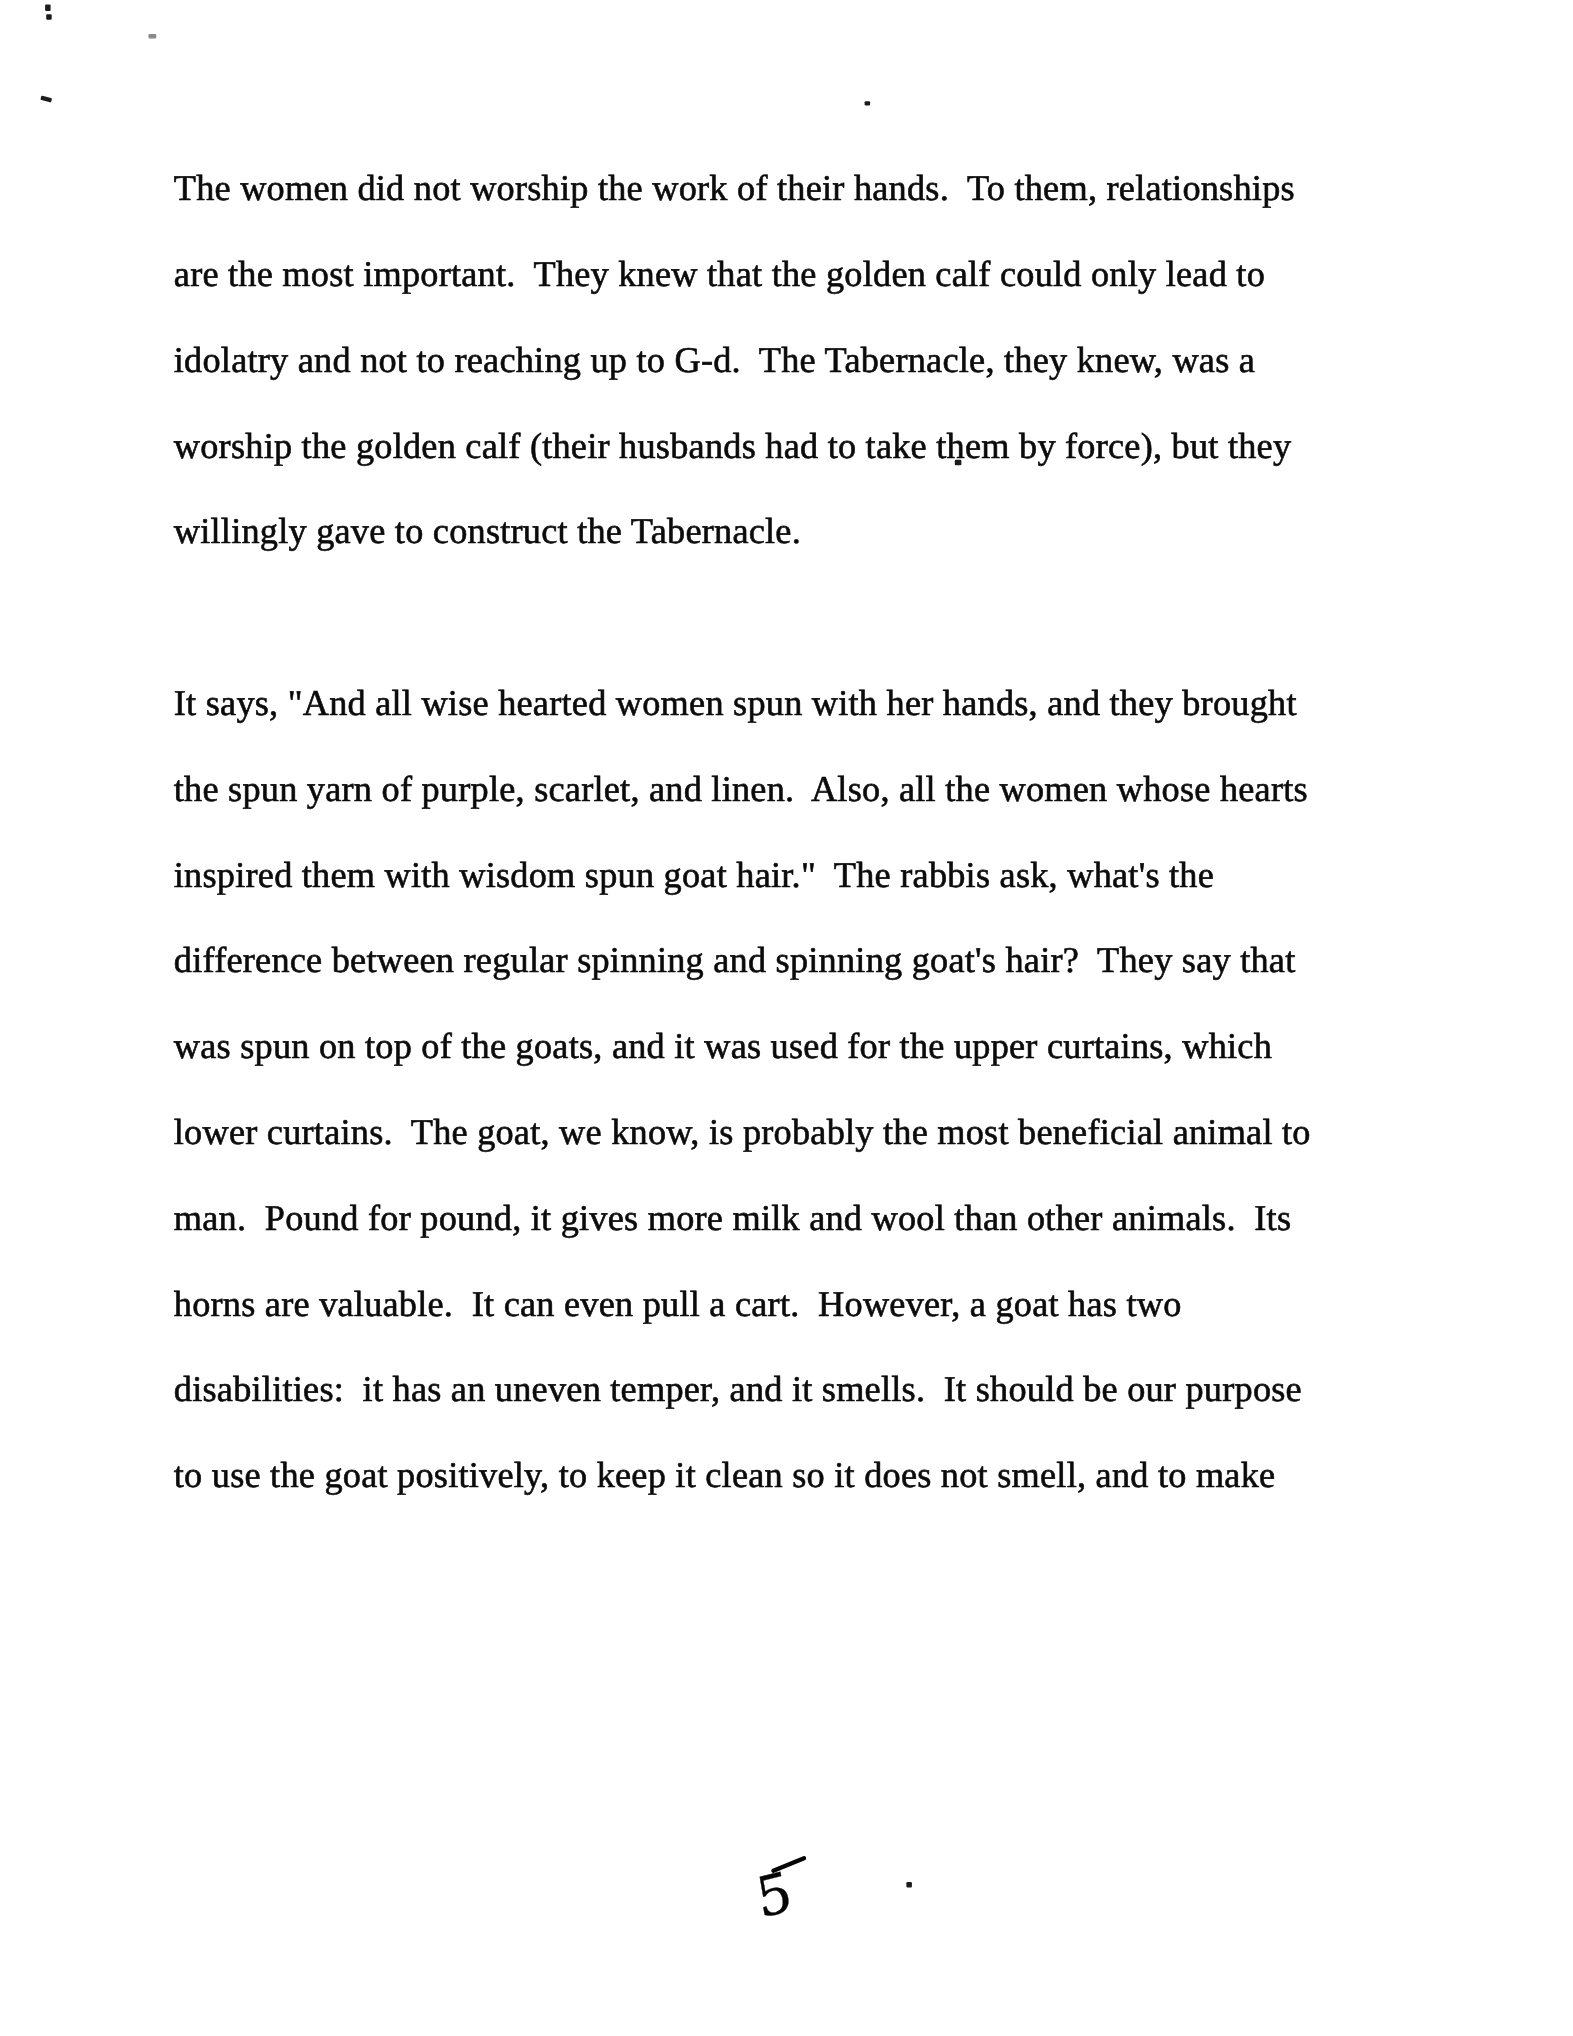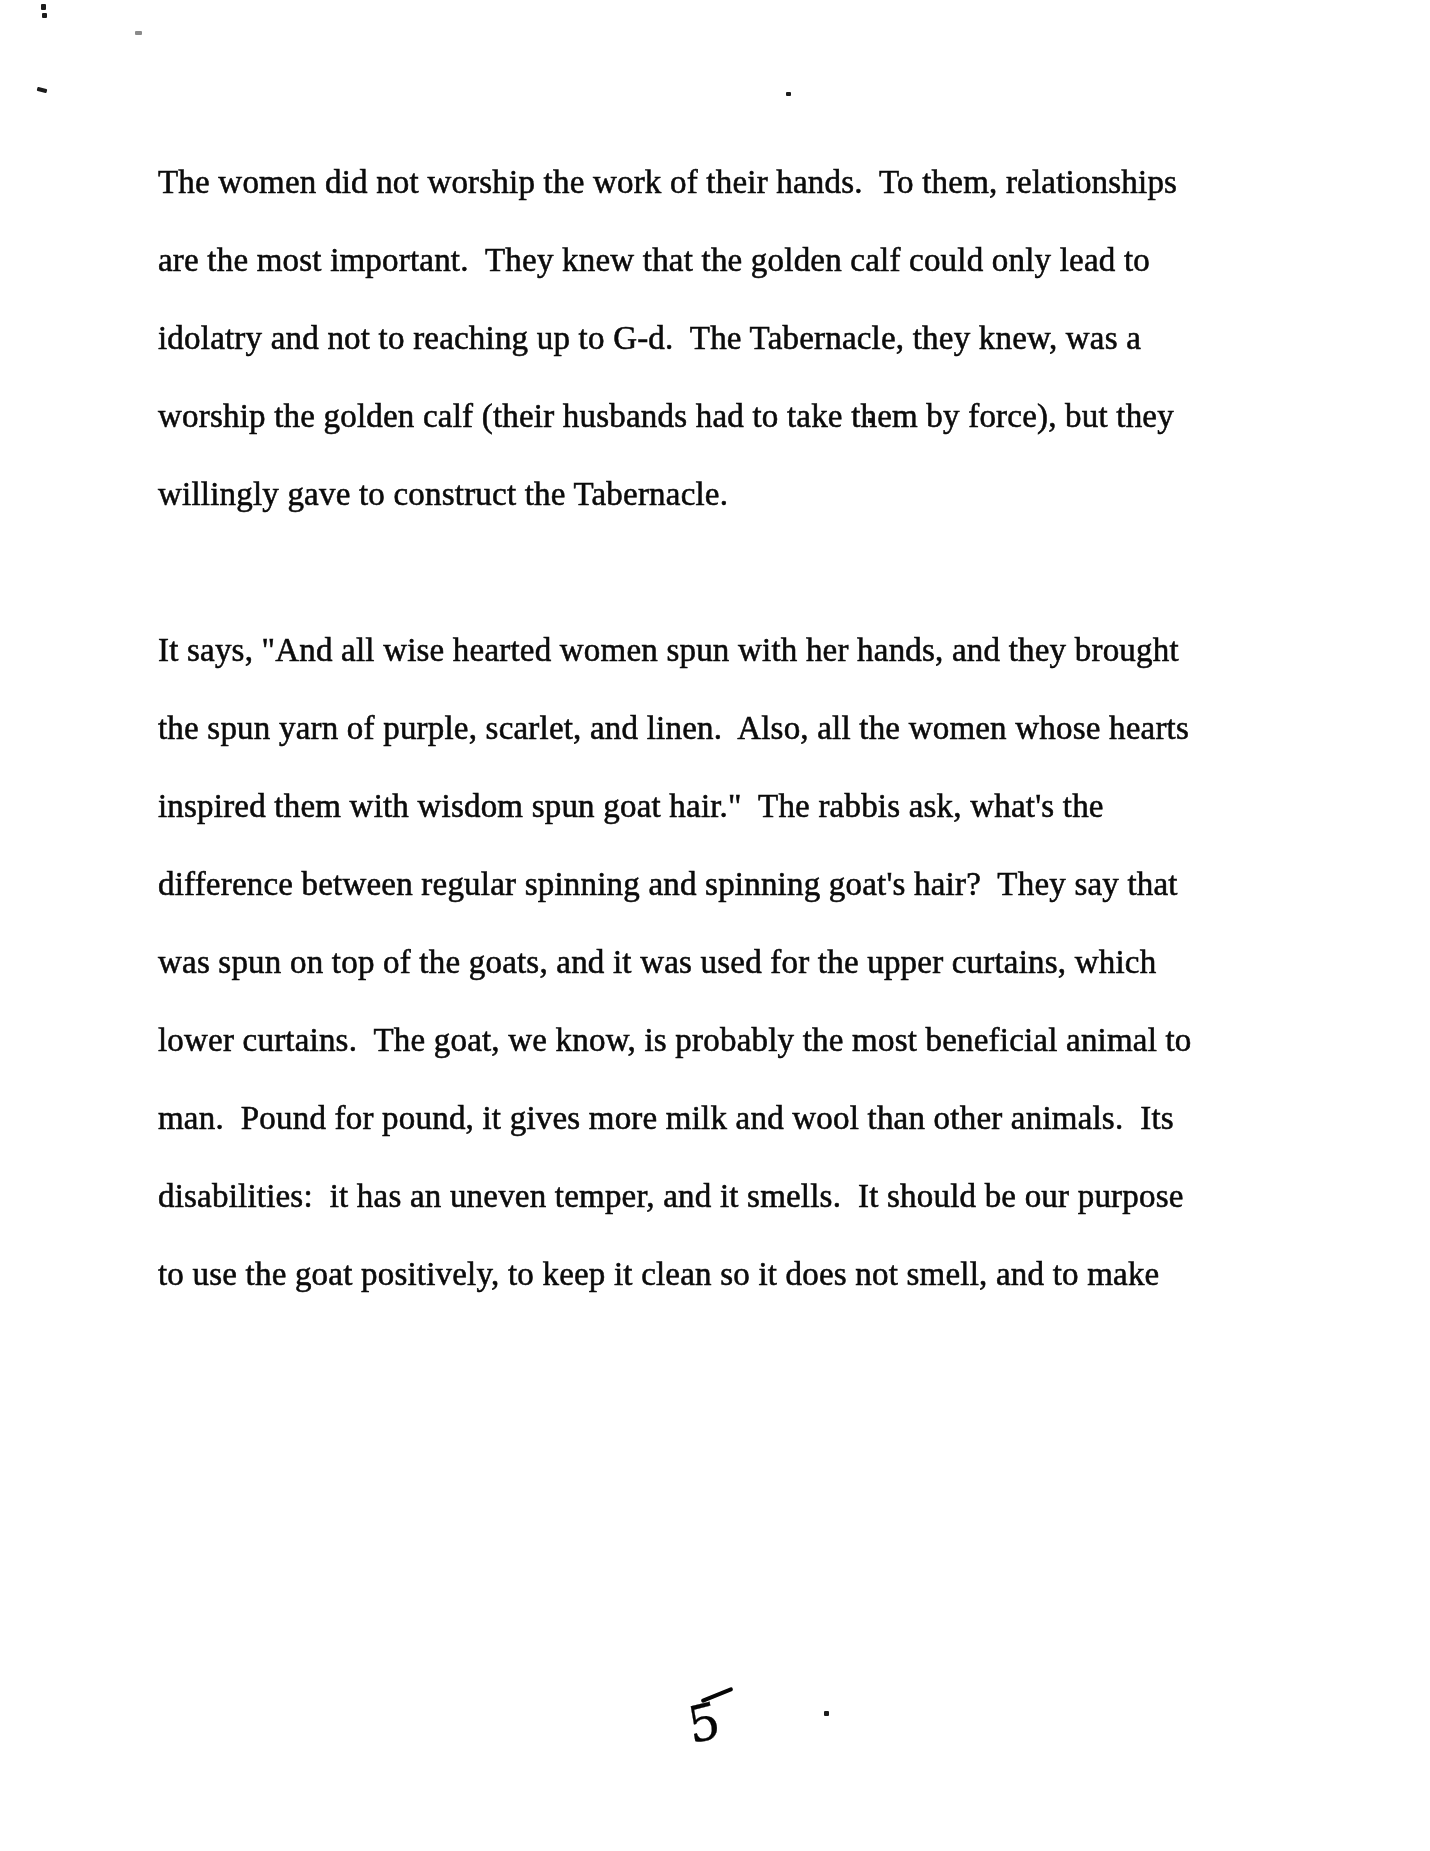--- a/index.html
+++ b/index.html
@@ -8,21 +8,21 @@
     width: 1430px;
     height: 1851px;
     background: #ffffff;
     overflow: hidden;
     font-family: "Liberation Serif", "DejaVu Serif", serif;
     color: #0b0b0b;
   }
   .text-block {
     position: absolute;
     left: 158px;
-    top: 143px;
+    top: 133px;
     width: 1240px;
   }
   .line {
     height: 78px;
     line-height: 78px;
     font-size: 33px;
     white-space: pre;
     letter-spacing: 0.2px;
     -webkit-text-stroke: 0.55px #0b0b0b;
   }
@@ -77,20 +77,21 @@
 
     <div class="line blank"></div>
 
     <div class="line">It says, "And all wise hearted women spun with her hands, and they brought</div>
     <div class="line">the spun yarn of purple, scarlet, and linen.  Also, all the women whose hearts</div>
     <div class="line">inspired them with wisdom spun goat hair."  The rabbis ask, what's the</div>
     <div class="line">difference between regular spinning and spinning goat's hair?  They say that</div>
     <div class="line">was spun on top of the goats, and it was used for the upper curtains, which</div>
     <div class="line">lower curtains.  The goat, we know, is probably the most beneficial animal to</div>
     <div class="line">man.  Pound for pound, it gives more milk and wool than other animals.  Its</div>
+    <div class="line">horns are valuable.  It can even pull a cart.  However, a goat has two</div>
     <div class="line">disabilities:  it has an uneven temper, and it smells.  It should be our purpose</div>
     <div class="line">to use the goat positively, to keep it clean so it does not smell, and to make</div>
   </div>
 
   <div class="flag"></div>
   <div class="page-number">5</div>
 
 </div>
 
 </body></html>

